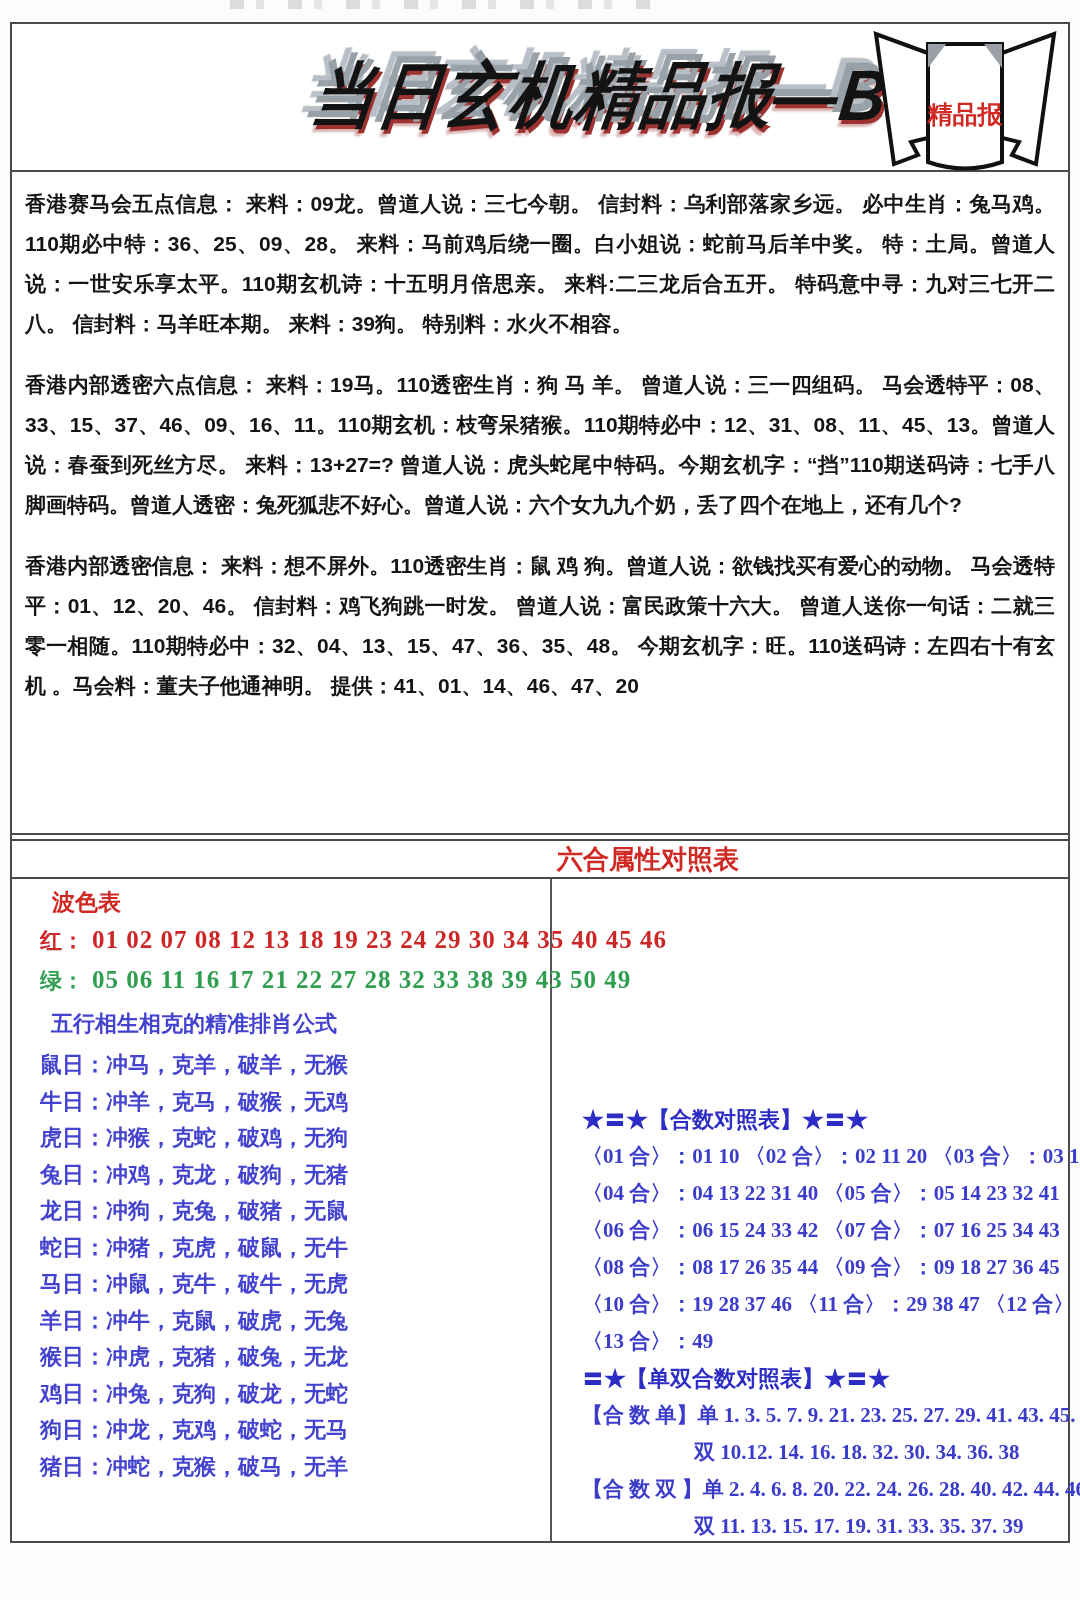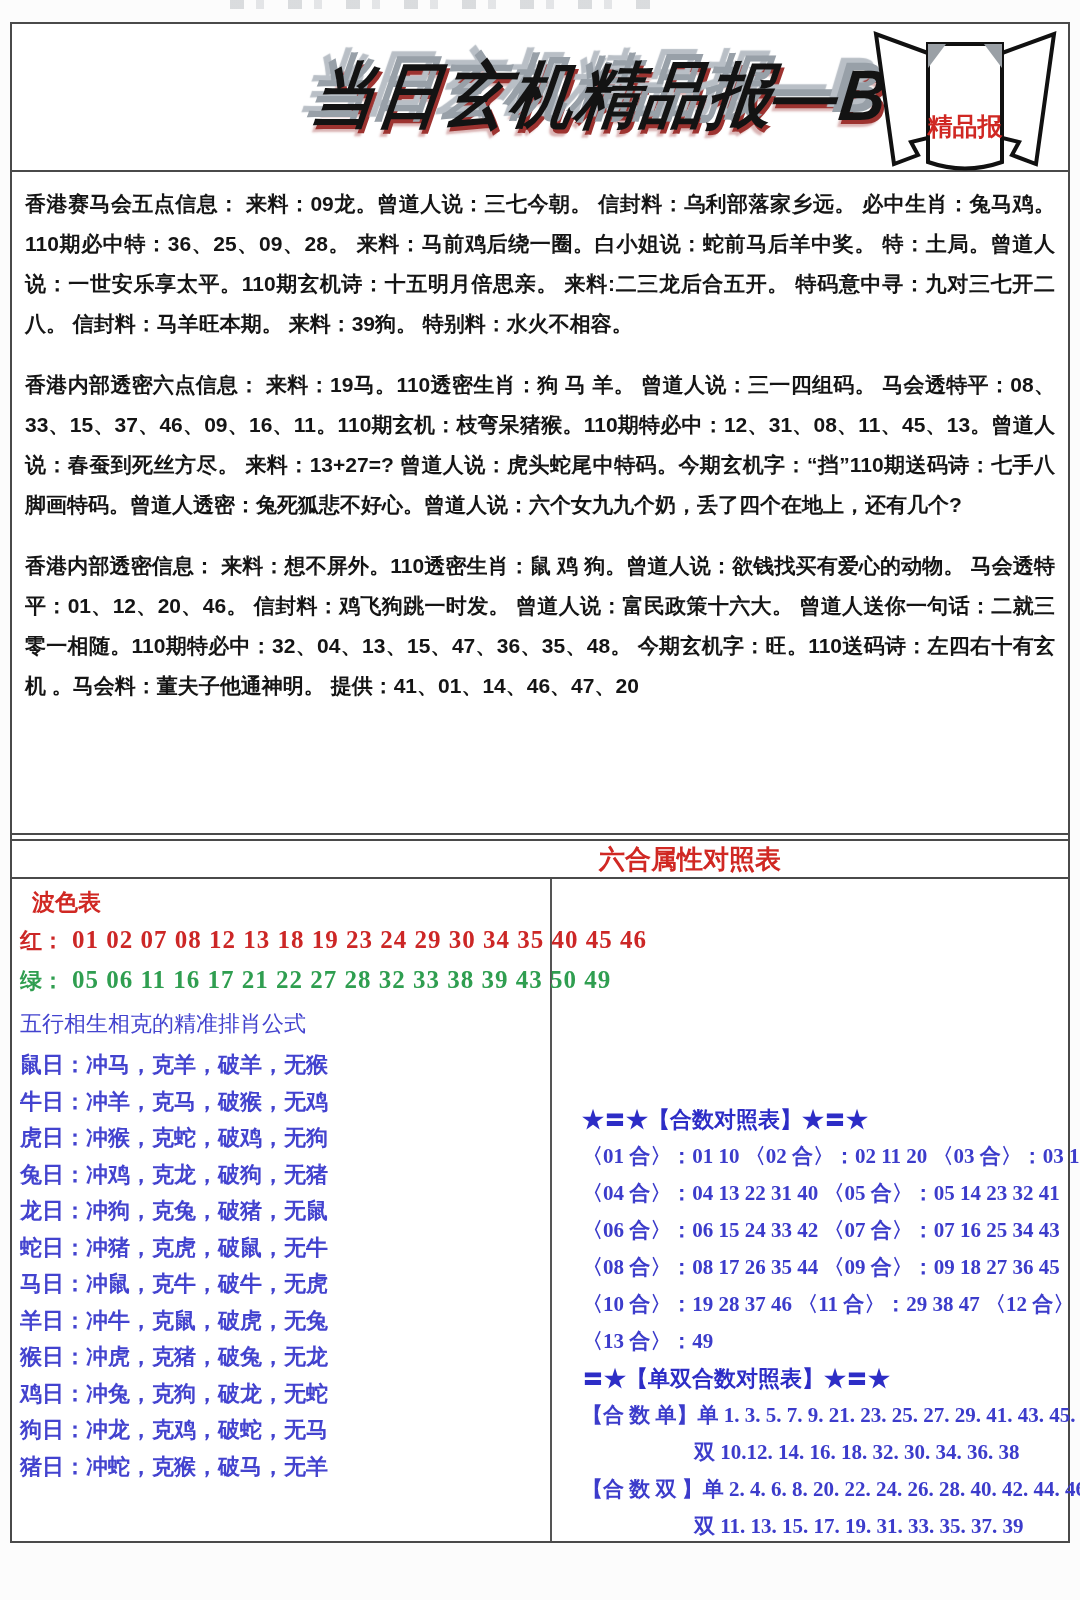--- a/index.html
+++ b/index.html
@@ -13,48 +13,48 @@
   .doc{position:absolute;left:10px;top:22px;width:1056px;border:2px solid #4a4a4a;background:#fff;}
 
   
   .masthead{position:relative;height:146px;}
   .m-title{position:absolute;left:300px;top:28px;white-space:nowrap;
     font-weight:900;font-style:italic;font-size:64px;letter-spacing:2px;color:#131313;
     transform:skewX(-7deg) scaleY(1.12);
     text-shadow:-7px -7px 0 #98a0a8,-13px -11px 1px #b9bfc6,3px 4px 0 #9d3330,0 7px 2px rgba(150,40,40,.35);}
   .ribbon{position:absolute;right:4px;top:-10px;width:198px;height:172px;z-index:3;}
   .ribbon svg{position:absolute;left:0;top:0;}
-  .ribbon-label{position:absolute;left:50%;top:96px;transform:translateX(-50%);
+  .ribbon-label{position:absolute;left:50%;top:84px;transform:translateX(-50%);
     color:#d02823;font-weight:700;font-size:25px;white-space:nowrap;}
 
   
   .info-box{border-top:2px solid #4a4a4a;border-bottom:2px solid #4a4a4a;
     height:665px;box-sizing:border-box;padding:12px 13px 6px 13px;overflow:hidden;}
   .para{margin:0 0 21px 0;font-size:21px;font-weight:700;color:#151515;
     line-height:40px;text-align:justify;}
 
   
   .band{margin-top:4px;border-top:2px solid #4a4a4a;border-bottom:2px solid #4a4a4a;
-    height:36px;line-height:36px;background:#fff;padding-left:42px;}
+    height:36px;line-height:36px;background:#fff;}
   .band-title{display:inline-block;margin-left:545px;color:#d02823;font-size:26px;font-weight:700;}
 
   
   .table{display:flex;height:662px;background:#fff;}
-  .col-left{width:540px;border-right:2px solid #555;box-sizing:border-box;padding:6px 0 0 8px;}
+  .col-left{width:540px;border-right:2px solid #555;box-sizing:border-box;padding:6px 0 0 28px;}
   .col-right{flex:1;box-sizing:border-box;padding:222px 0 0 30px;}
 
   .bose-title{color:#d02823;font-size:23px;font-weight:700;margin:2px 0 8px 12px;}
   .color-row{font-weight:700;white-space:nowrap;margin-bottom:9px;line-height:28px;}
   .color-row .lab{font-size:22px;margin-right:8px;}
   .color-row .nums{font-family:"Liberation Serif",serif;font-size:25px;letter-spacing:1px;}
   .c-red{color:#cc2726;}
   .c-blue{color:#2a2ac4;}
   .c-green{color:#2f9e50;}
 
-  .wuxing{color:#4343cf;font-size:22px;font-weight:400;margin:12px 0 8px 0;}
+  .wuxing{color:#4343cf;font-size:22px;font-weight:700;margin:12px 0 8px 11px;}
   .zrow{color:#4343cf;font-size:22px;font-weight:700;line-height:36.5px;white-space:nowrap;}
 
   .rhead{color:#2d2dc6;font-size:22px;font-weight:800;line-height:37px;white-space:nowrap;}
   .rrow{color:#3c3ccb;font-size:21px;font-weight:700;line-height:37px;white-space:nowrap;
     font-family:"Liberation Serif",serif;}
   .rrow.indent{padding-left:112px;}
 </style>
 </head>
 <body>
 

